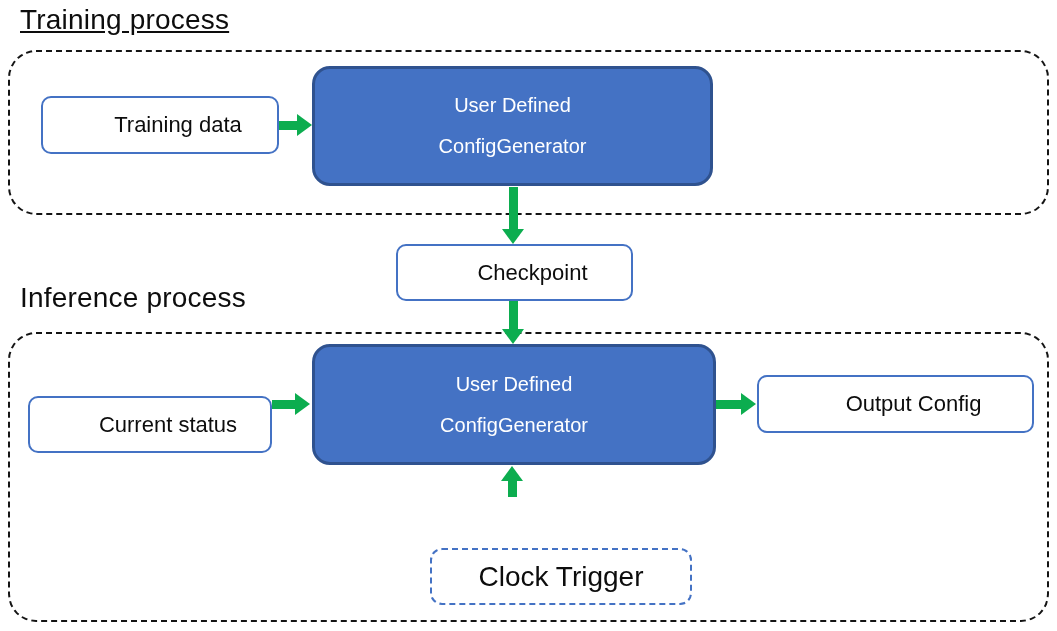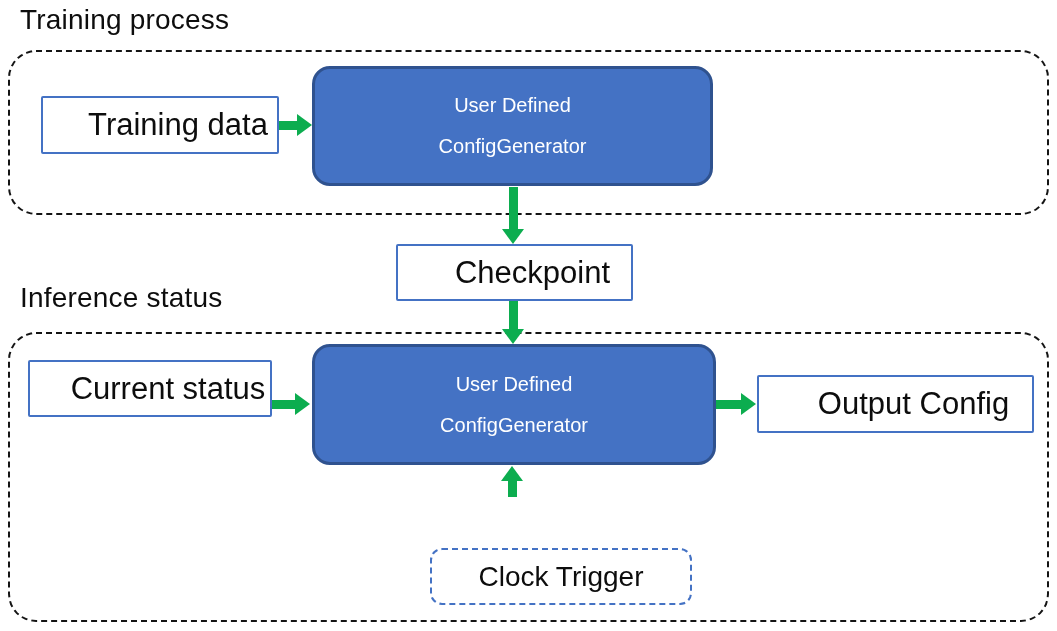--- a/index.html
+++ b/index.html
@@ -15,21 +15,21 @@
     overflow: hidden;
   }
 
   .section-label {
     position: absolute;
     font-size: 28px;
     letter-spacing: 0.2px;
     color: var(--text-dark, #0d0d0d);
     white-space: nowrap;
   }
-  #training-label  { left: 20px; top: 4px; }
+  #training-label  { left: 20px; top: 4px; text-decoration: underline; }
   #inference-label { left: 20px; top: 282px; }
 
   .container-dashed {
     position: absolute;
     border: 2.5px dashed var(--container-border, #141414);
     border-radius: 28px;
     background: transparent;
   }
   #training-container  { left: 8px;  top: 50px;  width: 1041px; height: 165px; }
   #inference-container { left: 8px;  top: 332px; width: 1041px; height: 290px; }
@@ -38,22 +38,22 @@
     position: absolute;
     display: flex;
     align-items: center;
     justify-content: center;
     text-align: center;
     background: #ffffff;
     white-space: nowrap;
   }
   .node.light {
     border: 2px solid var(--light-box-border, #4472C4);
-    border-radius: 2px;
-    font-size: 31px;
+    border-radius: 10px;
+    font-size: 22px;
     color: var(--text-dark, #0d0d0d);
     padding-left: 36px;
   }
   .node.blue {
     background: var(--blue-box-fill, #4472C4);
     border: 3px solid var(--blue-box-border, #2F528F);
     border-radius: 18px;
     color: var(--text-light, #ffffff);
     font-size: 20px;
     line-height: 41px;
@@ -61,21 +61,21 @@
   .node.trigger {
     border: 2.5px dashed var(--light-box-border, #4472C4);
     border-radius: 12px;
     font-size: 28px;
     color: var(--text-dark, #0d0d0d);
   }
 
   #training-data   { left: 41px;  top: 96px;  width: 238px; height: 58px; }
   #gen-training    { left: 312px; top: 66px;  width: 401px; height: 120px; }
   #checkpoint      { left: 396px; top: 244px; width: 237px; height: 57px; text-align: center; }
-  #current-status  { left: 28px;  top: 360px; width: 244px; height: 57px; }
+  #current-status  { left: 28px;  top: 396px; width: 244px; height: 57px; }
   #gen-inference   { left: 312px; top: 344px; width: 404px; height: 121px; }
   #output-config   { left: 757px; top: 375px; width: 277px; height: 58px; }
   #log-trigger     { left: 358px; top: 497px; width: 253px; height: 58px; z-index: 3; }
   #clock-trigger   { left: 430px; top: 548px; width: 262px; height: 57px; z-index: 4; justify-content: center; }
 
   .arrow { position: absolute; display: flex; z-index: 5; }
   .arrow-right { flex-direction: row; align-items: center; }
   .arrow-down  { flex-direction: column; align-items: center; }
   .arrow-up    { flex-direction: column; align-items: center; }
 
@@ -109,21 +109,21 @@
 </style>
 </head>
 <body>
 
 <div class="canvas">
 
   <div class="section-label" id="training-label">Training process</div>
 
   <div class="container-dashed" id="training-container"></div>
 
-  <div class="section-label" id="inference-label">Inference status</div>
+  <div class="section-label" id="inference-label">Inference process</div>
 
   <div class="container-dashed" id="inference-container"></div>
 
   <div class="node light" id="training-data">
     <span>Training data</span>
   </div>
 
   <div class="node blue" id="gen-training">
     <span>
       <span style="display:block">User Defined</span>

